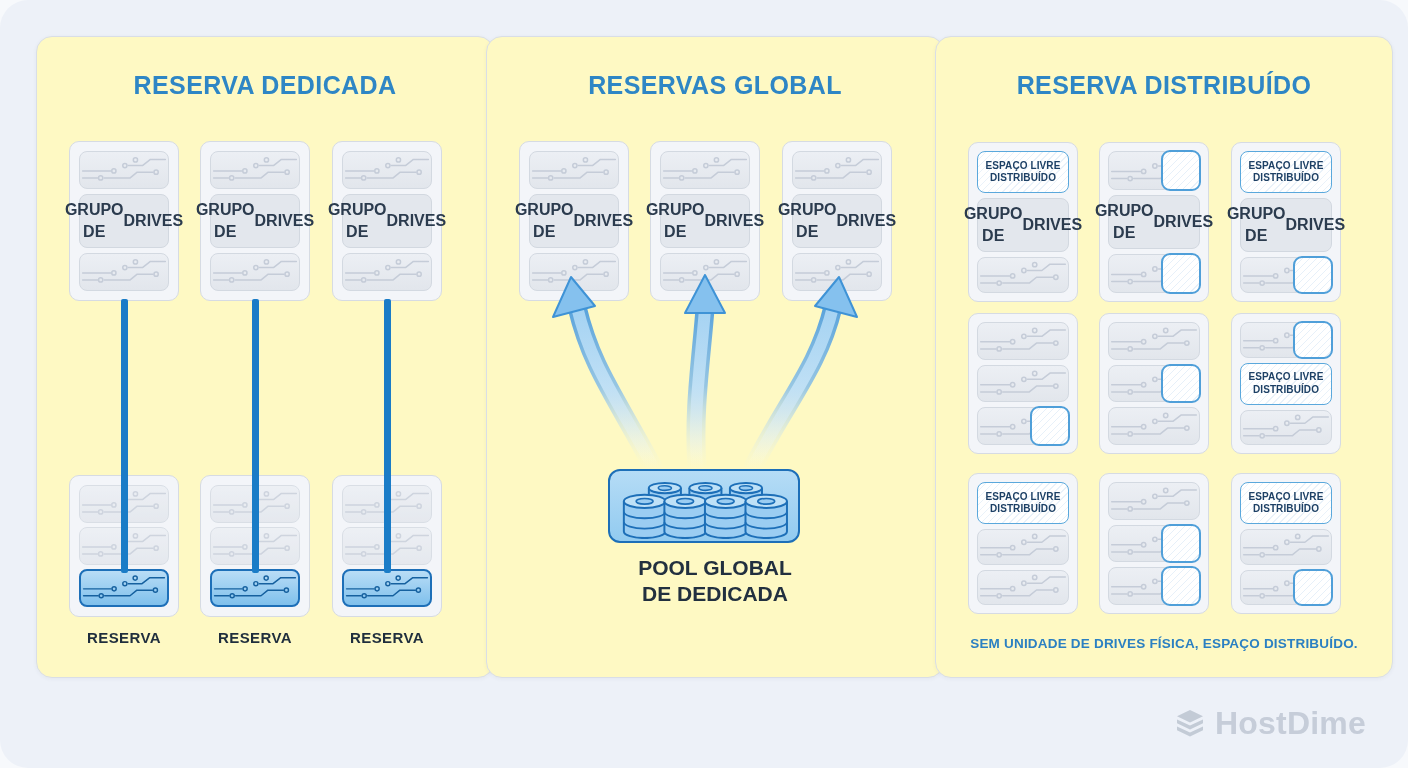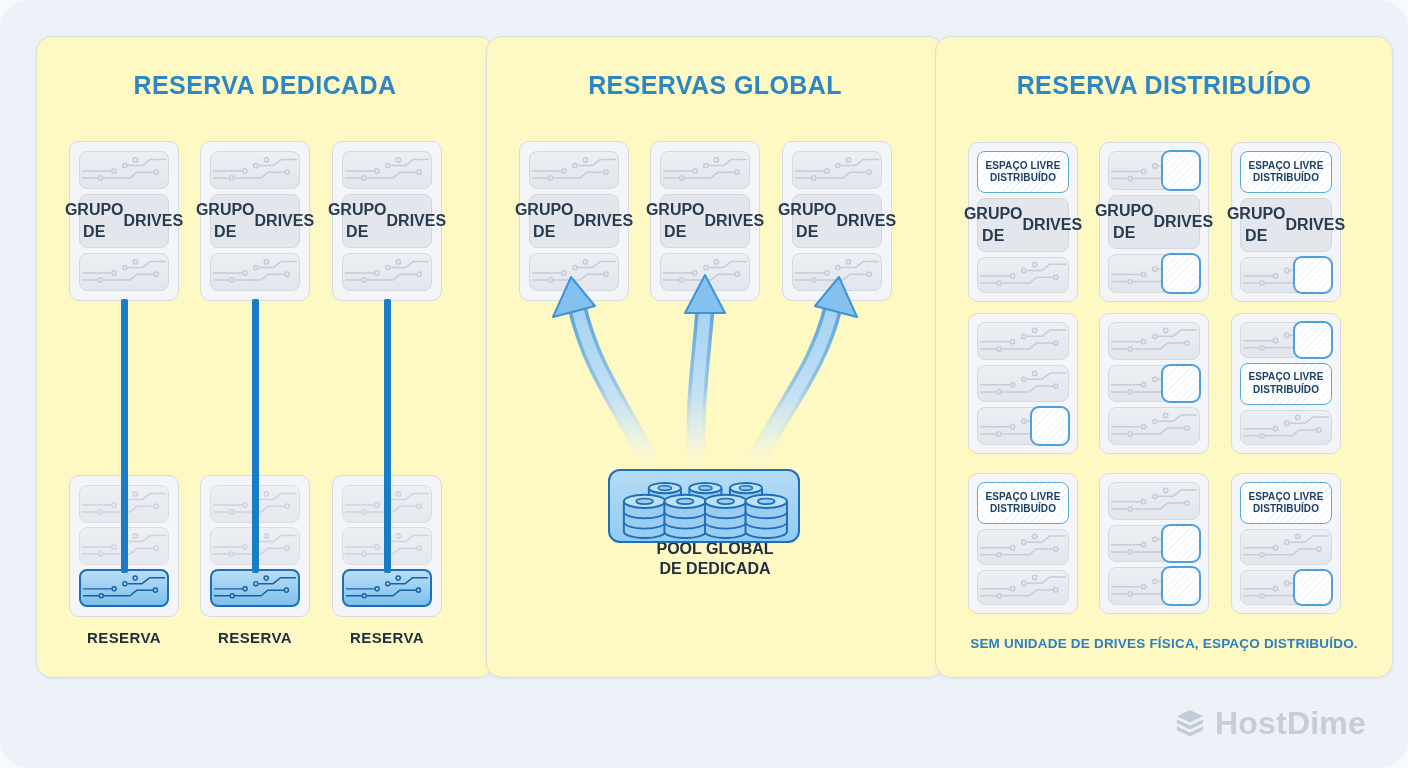--- a/index.html
+++ b/index.html
@@ -68,22 +68,22 @@
   
   .arrows { position:absolute; left:0; top:234px; width:436px; height:200px; z-index:5; }
   .pool {
     position:absolute; left:121px; top:432px; width:192px; height:74px;
     background:linear-gradient(180deg,#b5dcf6,#92cbf0);
     border:2.5px solid #1d6fb8; border-radius:12px; z-index:4;
     display:flex; align-items:center; justify-content:center;
   }
   .pool svg { width:184px; height:66px; display:block; }
   .pool-label {
-    position:absolute; top:502px; left:0; width:100%; text-align:center;
-    font-size:16px; font-weight:600; color:#22303f; line-height:1.25;
+    position:absolute; top:518px; left:0; width:100%; text-align:center;
+    font-size:21px; font-weight:600; color:#22303f; line-height:1.25;
   }
   
   .row1 { height:160px; top:105px; }
   .row2 { height:141px; top:276px; }
   .row3 { height:141px; top:436px; }
   .col1 { left:32px; } .col2 { left:163px; } .col3 { left:295px; }
   .dcard { gap:5px; }
   .footnote {
     position:absolute; top:599px; left:0; width:100%; text-align:center;
     font-size:13.5px; font-weight:700; color:#2b80c2; letter-spacing:0.2px;

